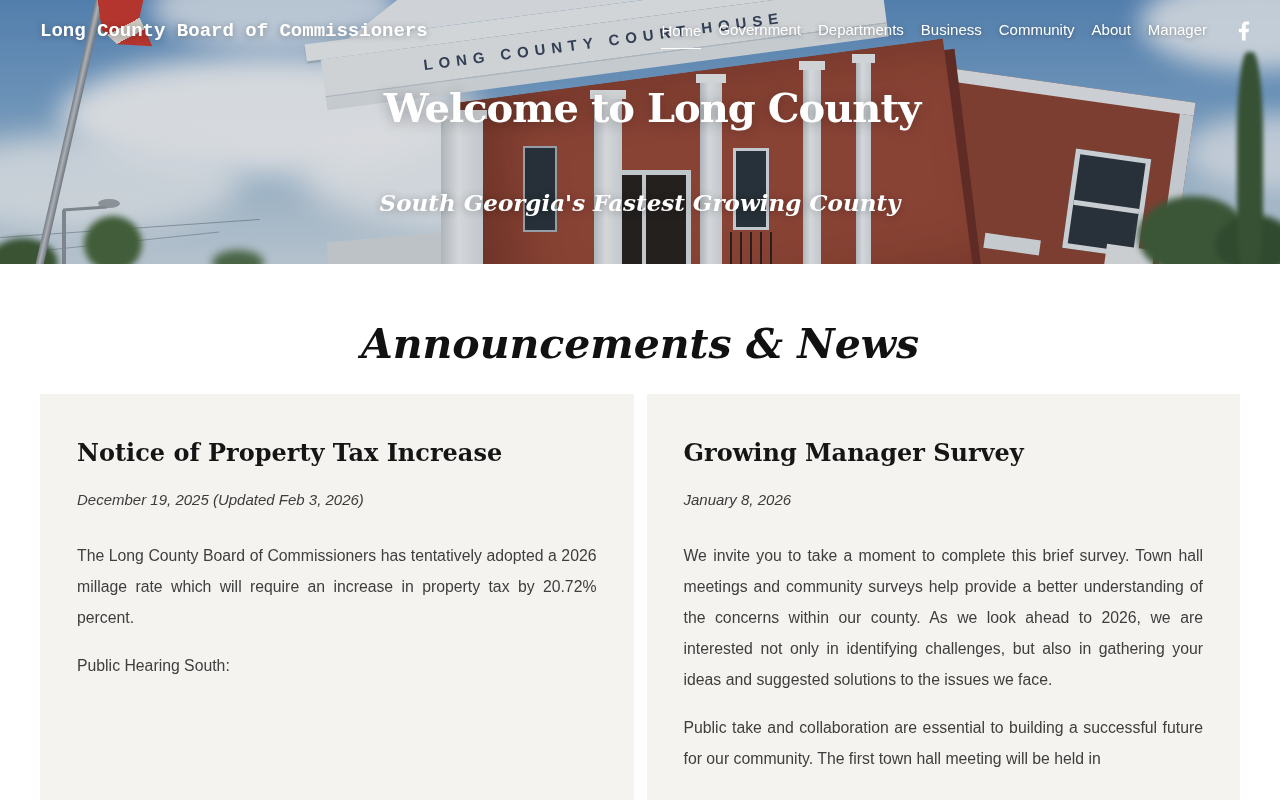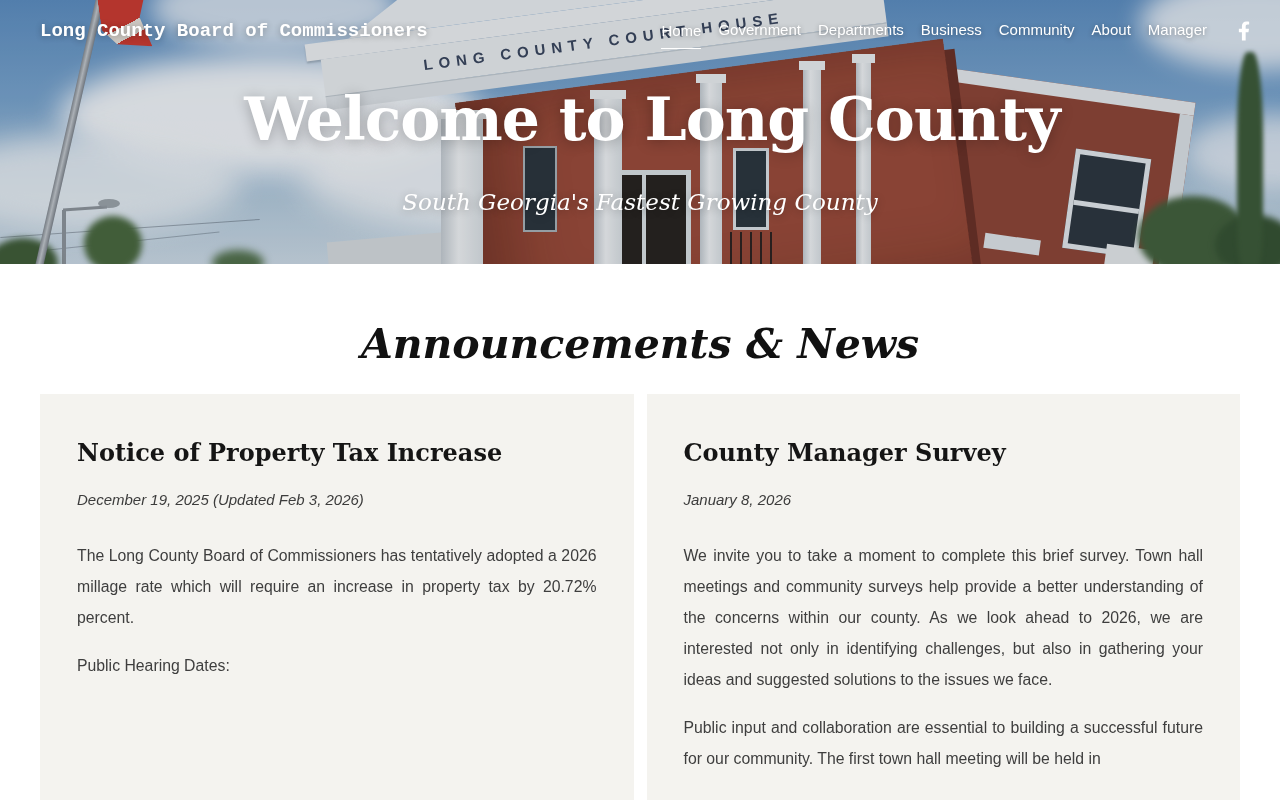--- a/index.html
+++ b/index.html
@@ -94,24 +94,24 @@
   .site-title { position:static; color:#fff; font-family:Liberation Mono, monospace; font-weight:bold;
                 font-size:19px; text-shadow:0 1px 6px rgba(0,0,0,0.3); cursor:pointer; }
   .nav { position:static; display:flex; align-items:center; gap:17px; }
   .nav a { position:static; color:#fff; font-size:15px; text-decoration:none; cursor:pointer;
            text-shadow:0 1px 5px rgba(0,0,0,0.35); padding-bottom:3px; }
   .nav a.active { border-bottom:1px solid #ffffff; padding-bottom:9px; margin-bottom:-9px; }
   .fb { position:static; margin-left:14px; display:flex; align-items:center; cursor:pointer; }
 
   
   .hero-title { left:0; right:0; top:84px; z-index:15; text-align:center; color:#fff;
-                font-family:"DejaVu Serif", serif; font-weight:bold; font-size:60px; letter-spacing:-1px;
+                font-family:"DejaVu Serif", serif; font-weight:bold; font-size:40px; letter-spacing:-1px;
                 text-shadow:0 2px 14px rgba(0,0,0,0.28);padding-left:24px; }
   .hero-sub { left:0; right:0; top:189px; z-index:15; text-align:center; color:#fff;
-              font-family:"DejaVu Serif", serif; font-style:italic; font-weight:normal; font-size:23px;
+              font-family:"DejaVu Serif", serif; font-style:italic; font-weight:bold; font-size:23px;
               text-shadow:0 1px 8px rgba(0,0,0,0.3); }
 
   
   .news { padding:56px 40px 0; }
   .news h2 { text-align:center; font-family:"DejaVu Serif", serif; font-style:italic; font-weight:bold;
              font-size:41px; color:#111; margin:0 0 26px; }
   .cards { display:flex; gap:13px; align-items:flex-start; }
   .card { flex:1; background:#f4f3ef; padding:38px 37px 60px; height:560px; }
   .card h3 { font-family:"DejaVu Serif", serif; font-weight:bold; font-size:24px; color:#151515;
              margin:6px 0 24px; }
@@ -210,25 +210,25 @@
 
   <section class="news">
     <h2>Announcements &amp; News</h2>
 
     <div class="cards">
 
       <article class="card">
         <h3>Notice of Property Tax Increase</h3>
         <p class="date">December 19, 2025 (Updated Feb 3, 2026)</p>
         <p class="body">The Long County Board of Commissioners has tentatively adopted a 2026 millage rate which will require an increase in property tax by 20.72% percent.</p>
-        <p class="body">Public Hearing Dates:</p>
+        <p class="body">Public Hearing South:</p>
       </article>
 
       <article class="card">
-        <h3>County Manager Survey</h3>
+        <h3>Growing Manager Survey</h3>
         <p class="date">January 8, 2026</p>
         <p class="body">We invite you to take a moment to complete this brief survey. Town hall meetings and community surveys help provide a better understanding of the concerns within our county. As we look ahead to 2026, we are interested not only in identifying challenges, but also in gathering your ideas and suggested solutions to the issues we face.</p>
-        <p class="body">Public input and collaboration are essential to building a successful future for our community. The first town hall meeting will be held in</p>
+        <p class="body">Public take and collaboration are essential to building a successful future for our community. The first town hall meeting will be held in</p>
       </article>
 
     </div>
   </section>
 </div>
 
 </body></html>

